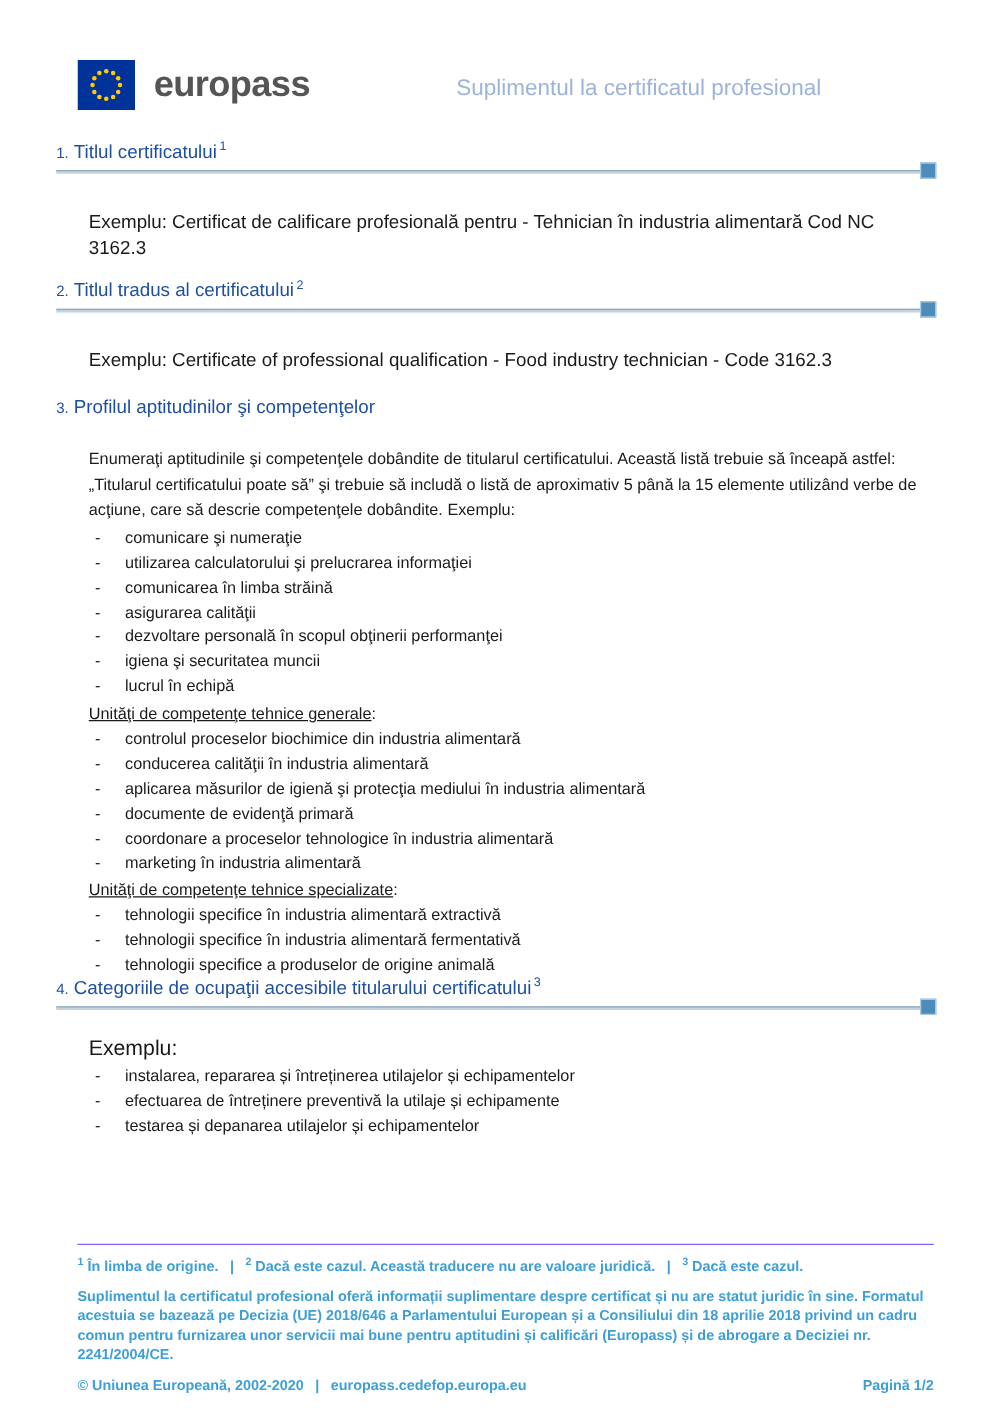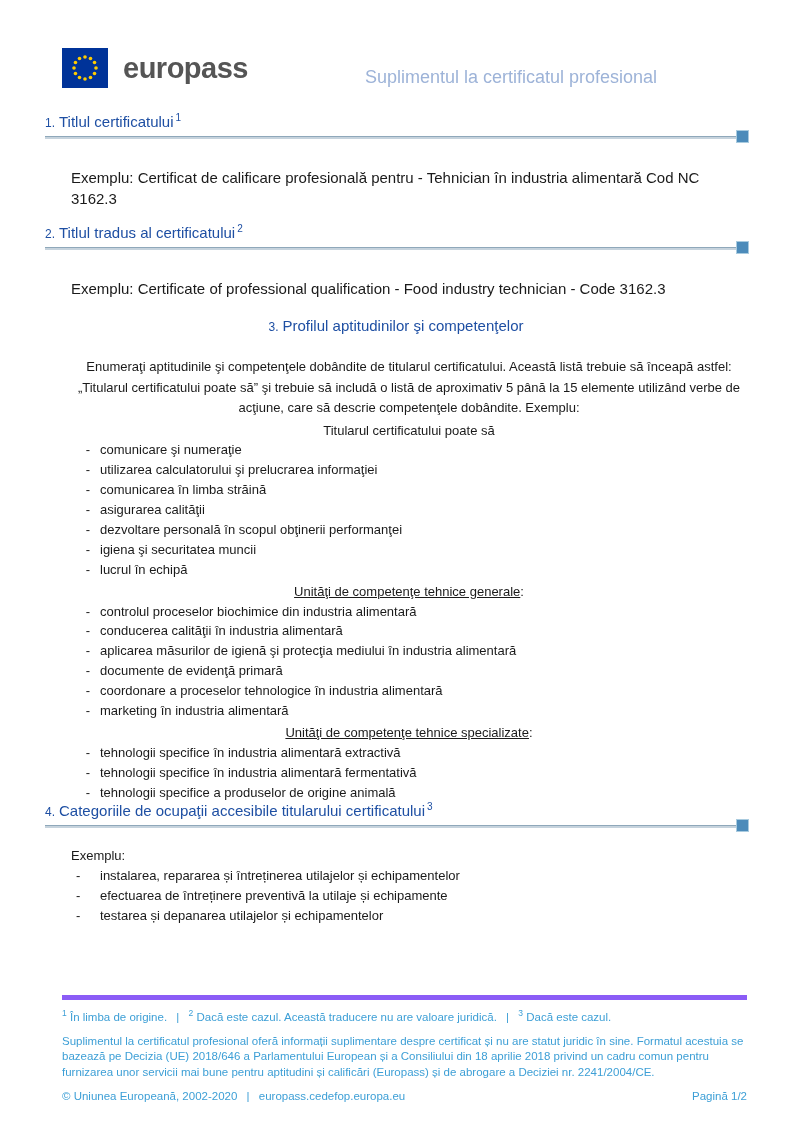--- a/index.html
+++ b/index.html
@@ -1,21 +1,21 @@
 <!DOCTYPE html>
 <html><head>
 <meta charset="utf-8">
 <style>
   * { margin:0; padding:0; box-sizing:border-box; }
   html,body { background:#ffffff; }
   body { width:800px; height:1131px; font-family:"Liberation Sans", sans-serif; color:#1a1a1a; }
   .page { position:relative; width:800px; height:1131px; background:#fff; overflow:hidden; }
 
   
-  .header { display:flex; align-items:flex-end; padding:48px 50px 0 62px; }
+  .header { display:flex; align-items:center; padding:48px 50px 0 62px; }
   .logo { display:flex; align-items:center; gap:15px; width:210px; }
   .eu-flag { display:block; }
   .europass-wordmark { font-size:29px; font-weight:bold; color:#555555; letter-spacing:-0.5px; }
   .doc-title { flex:1; text-align:center; font-size:18px; line-height:1.25; color:#9db3d8; padding-top:4px; }
   .country { width:90px; display:flex; flex-direction:column; align-items:center; margin-top:2px; }
   .ro-flag { width:68px; height:50px; display:flex; border:1px solid #e0e0e0; box-shadow:0 1px 2px rgba(0,0,0,0.25); }
   .ro-flag .b { flex:1; background:#002B7F; }
   .ro-flag .y { flex:1; background:#FCD116; }
   .ro-flag .r { flex:1; background:#CE1126; }
   .country-label { font-size:11px; color:#1a1a1a; margin-top:6px; }
@@ -23,33 +23,33 @@
   
   .main { padding:0 53px 0 45px; }
   .sec-heading { color:#1e4fa3; font-size:15px; line-height:1.25; }
   .sec-num { font-size:12px; margin-right:4px; }
   .h-sup { font-size:10px; vertical-align:super; margin-left:2px; }
   .rule { position:relative; height:3px; background:#c6d3dd; border-top:1px solid #8fa8ba; margin-top:4px; }
   .rule-square { position:absolute; right:-2px; top:-7px; width:13px; height:13px; background:#4c8bba; border:1px solid #a9cbdf; }
   .example-body { margin:28px 0 0 26px; font-size:15px; line-height:1.4; color:#1a1a1a; }
   .s1 { margin-top:24px; }
   .s2 { margin-top:14px; }
-  .s3 { margin-top:18px;text-align:center; }
+  .s3 { margin-top:18px; }
   .s4 { }
   .intro { margin:22px 0 0 26px; font-size:13px; line-height:1.58; }
   .lead { margin:3px 0 0 26px; font-size:13px; line-height:1.35; }
   .group-label { margin:5px 0 0 26px; font-size:13px; line-height:1.3; }
   .group-label .u { text-decoration:underline; }
   .dash-list { margin-left:26px; }
   .dash-list .li { display:flex; margin-top:3px; font-size:13px; line-height:1.3; }
   .dash-list .dash { width:29px; padding-left:5px; flex:none; }
-  .s4-lead { margin:20px 0 0 26px; font-size:13px; line-height:1.3; }
+  .s4-lead { margin:20px 0 0 26px; font-size:17px; line-height:1.3; }
 
   
-  .footer { position:absolute; left:62px; right:53px; top:995px; border-top:5px solid #8b5cf6; color:#3d9fd6; }
+  .footer { position:absolute; left:62px; right:53px; top:995px; border-top:1px solid #8b5cf6; color:#3d9fd6;font-weight:bold; }
   .footnotes { margin-top:8px; font-size:11.5px; }
   .fn sup { font-size:8.5px; }
   .fn-sep { margin:0 6px; }
   .footer-para { margin-top:11px; font-size:11.5px; line-height:1.35; }
   .footer-bottom { margin-top:10px; display:flex; justify-content:space-between; font-size:11.5px; }
   .fb-sep { margin:0 6px; }
 </style>
 </head>
 <body>
 
@@ -99,21 +99,20 @@
           <span class="rule-square"></span>
         </div>
       <div class="example-body">Exemplu: Certificate of professional qualification - Food industry technician - Code 3162.3</div>
     </div>
 
     <div class="s3">
       <div class="sec-heading">
         <span class="sec-num">3.</span><span>Profilul aptitudinilor şi competenţelor</span>
       </div>
       <div class="intro">Enumeraţi aptitudinile şi competenţele dobândite de titularul certificatului. Această listă trebuie să înceapă astfel: „Titularul certificatului poate să” şi trebuie să includă o listă de aproximativ 5 până la 15 elemente utilizând verbe de acţiune, care să descrie competenţele dobândite. Exemplu:</div>
-      <div class="lead">Titularul certificatului poate să</div>
 
       <div class="dash-list">
           <div class="li">
             <span class="dash">-</span>
             <span class="li-text">comunicare şi numeraţie</span>
           </div>
           <div class="li">
             <span class="dash">-</span>
             <span class="li-text">utilizarea calculatorului şi prelucrarea informaţiei</span>
           </div>

